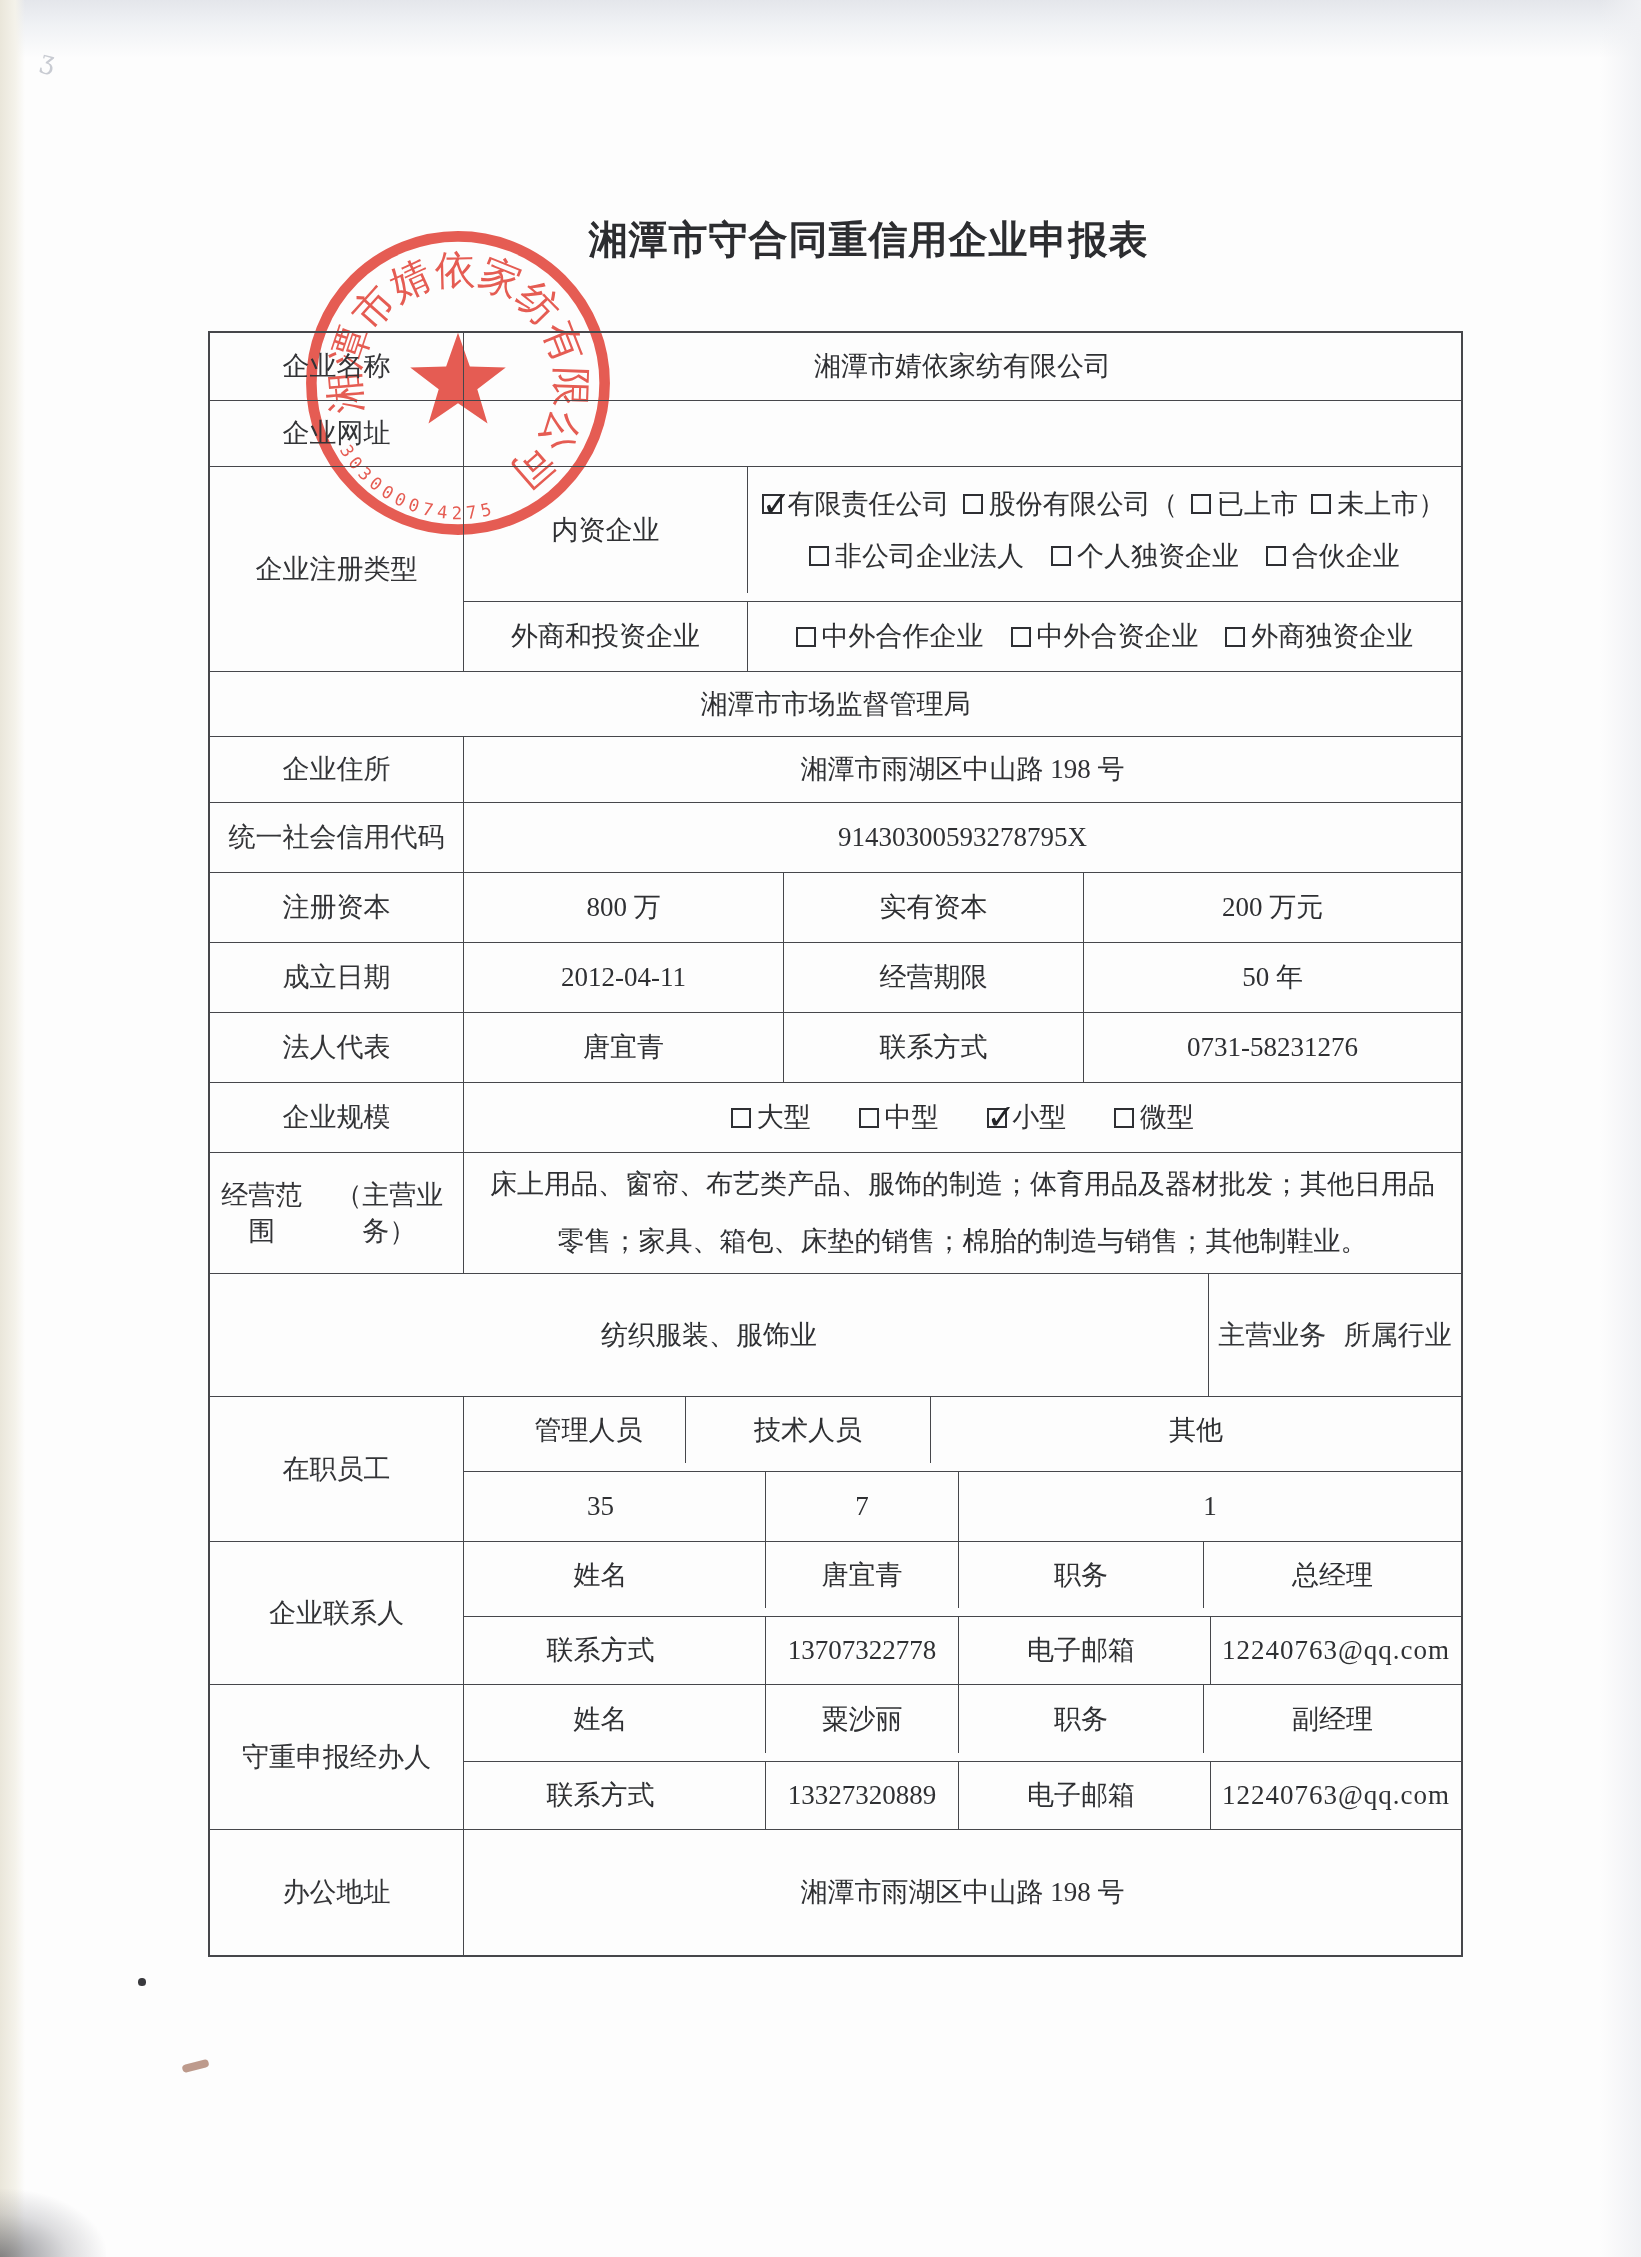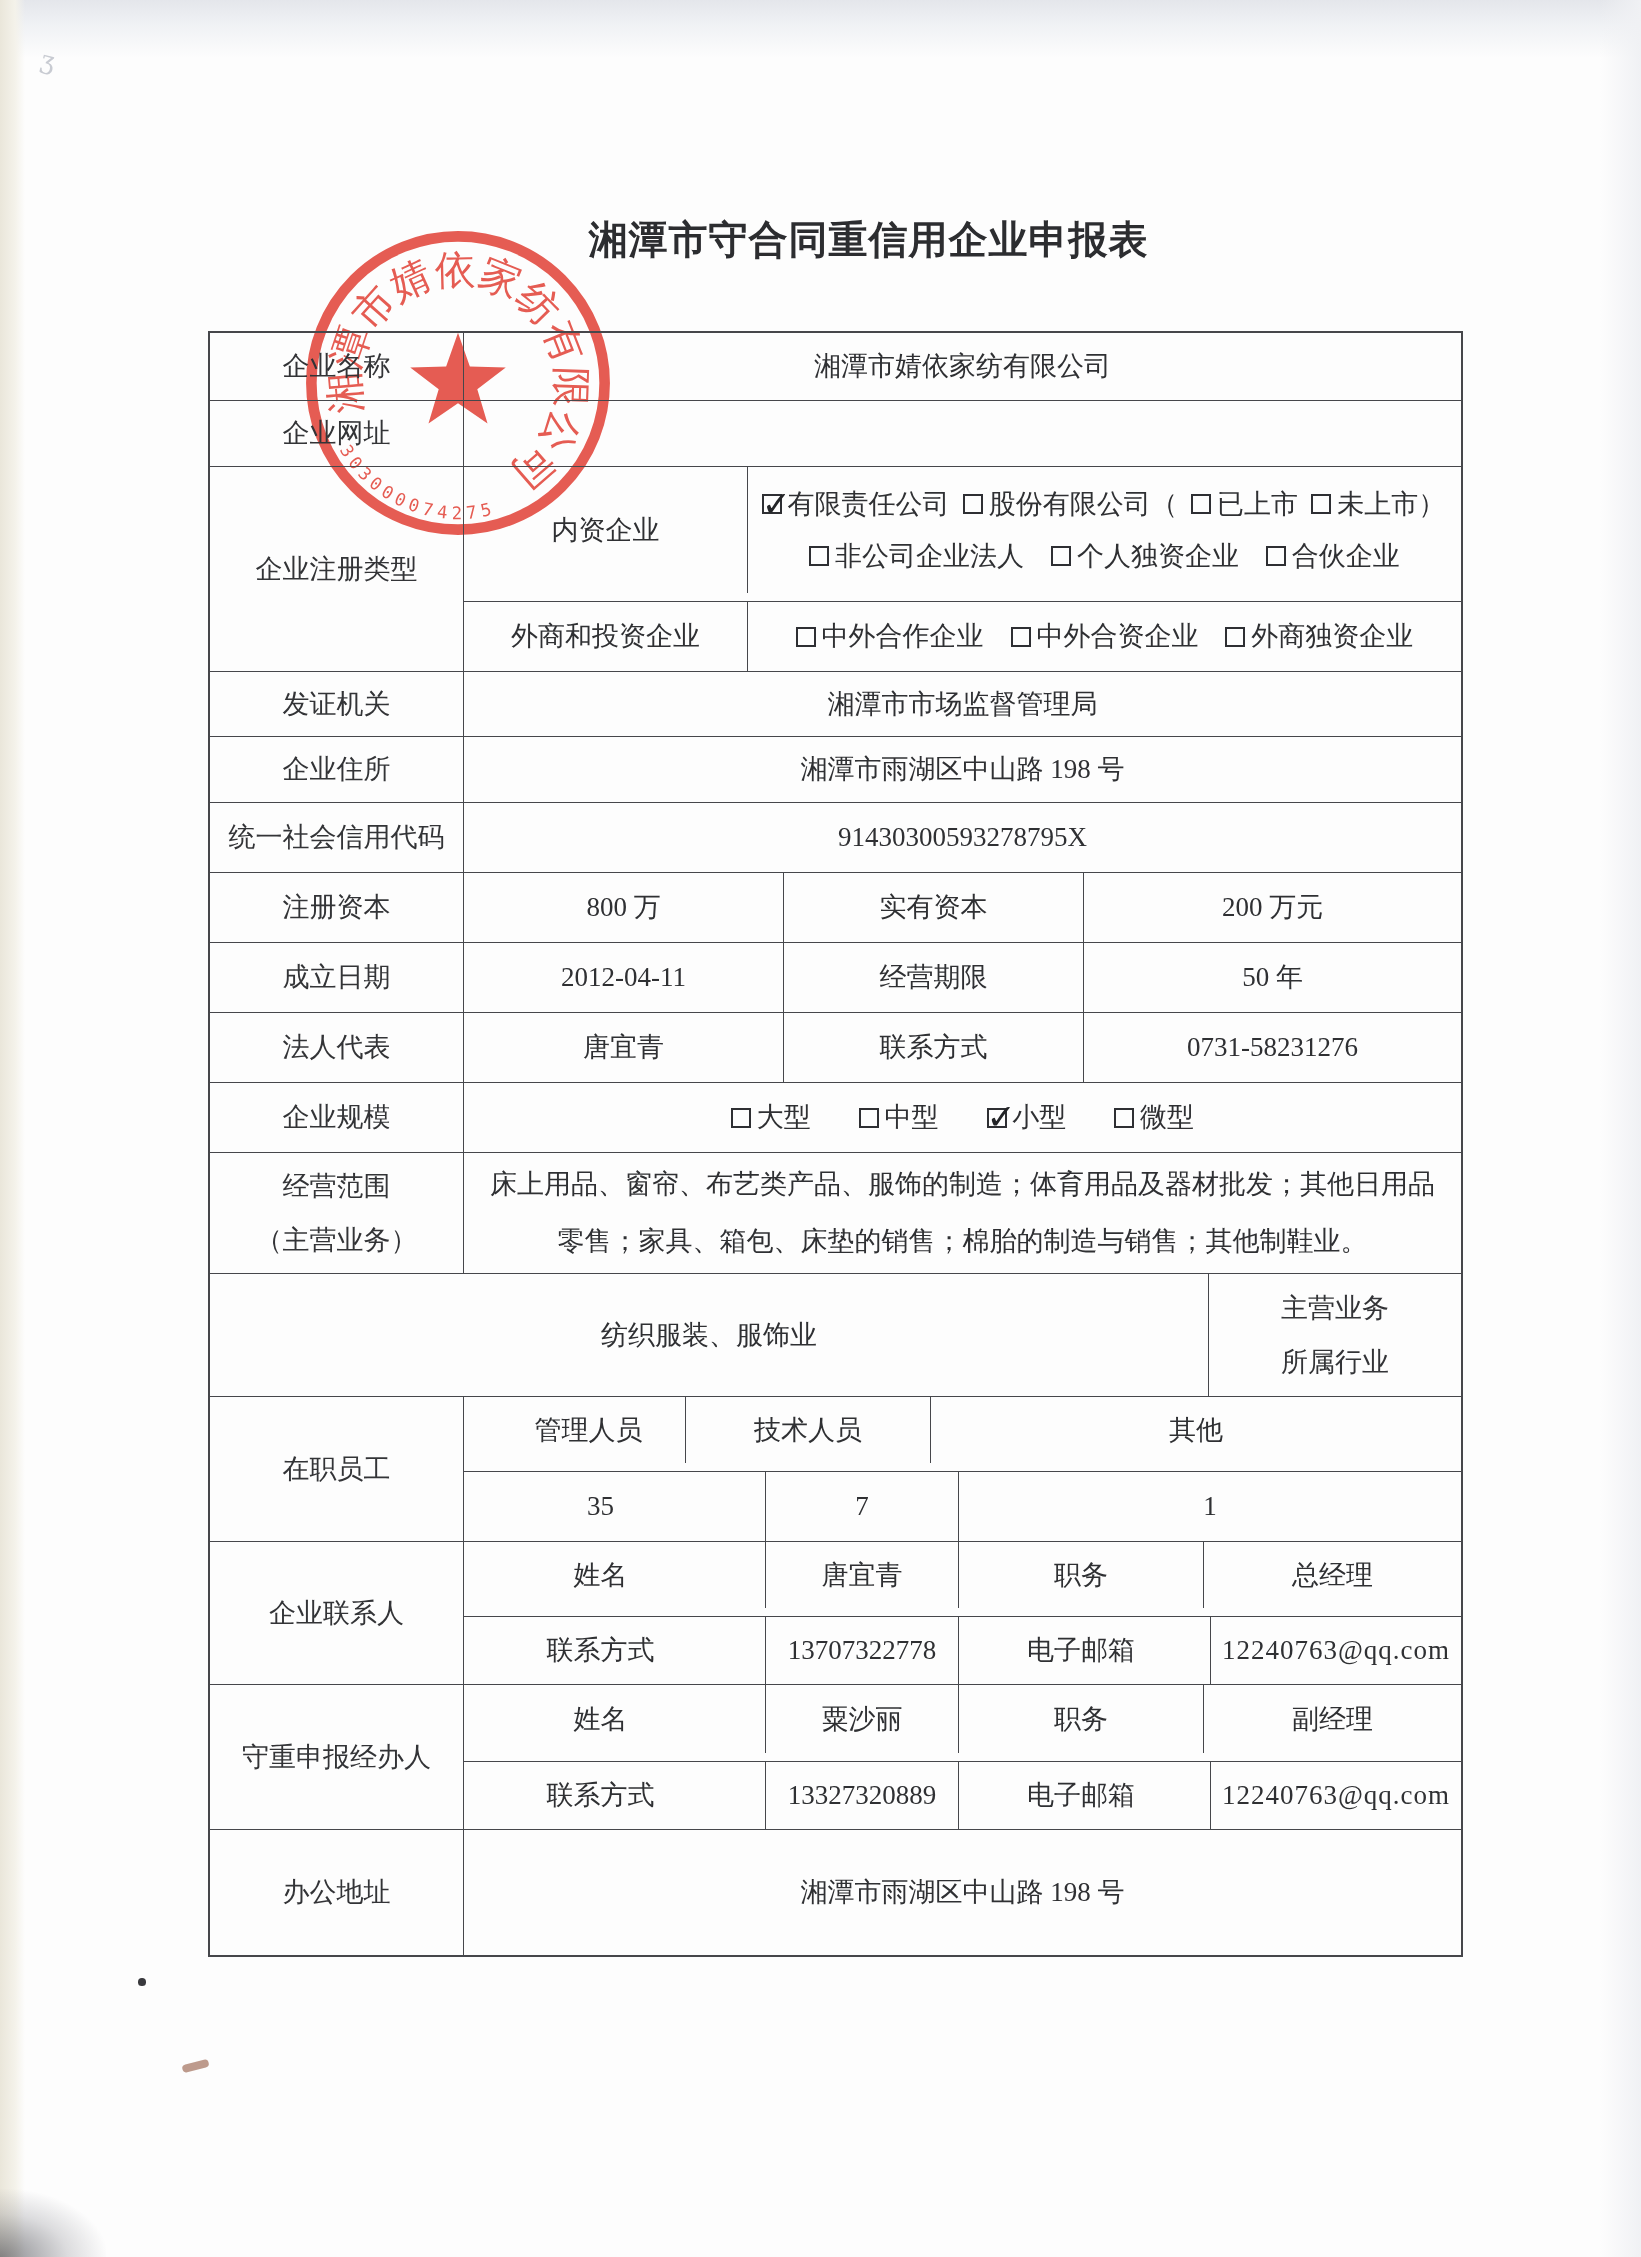--- a/index.html
+++ b/index.html
@@ -37,21 +37,21 @@
   .w293{width:283px;flex:none;}
   .w331{width:320px;flex:none;}
   .w311{width:300px;flex:none;}
   .w283{width:273px;flex:none;}
   .w200{width:193px;flex:none;margin-left:28px;}
   .w254{width:245px;flex:none;}
   .sub{flex:1 1 auto;display:flex;flex-direction:column;border-left:1.9px solid #46474b;min-width:0;gap:8px;}
   .srow{display:flex;align-items:stretch;}
   .srow + .srow{border-top:1.9px solid #46474b;}
   .srow .c:first-child{border-left:none;}
-  .two-line{flex-direction:column;justify-content:center;gap:17.4px;font-family:Liberation Serif, serif;}
+  .two-line{justify-content:center;gap:17.4px;font-family:Liberation Serif, serif;}
   
   .cbcol{flex-direction:column;justify-content:center;align-items:stretch;gap:15.4px;padding:5.8px 9.7px;}
   .cbline{display:flex;align-items:center;justify-content:center;gap:27px;white-space:nowrap;}
   .cbline.tight{gap:13.5px;justify-content:flex-start;padding-left:3.9px;}
   .cbline.wide{gap:48px;}
   .cbi{display:inline-flex;align-items:center;}
   .cb{display:inline-block;position:relative;width:20px;height:20px;flex:none;
         border:2.9px solid #2e2f33;margin-right:5.8px;background:transparent;}
   .cb.checked::after{content:"\2713";position:absolute;left:-1.9px;top:-15.4px;
         font-family:"DejaVu Sans",sans-serif;font-weight:bold;font-size:35px;color:#232427;}
@@ -161,21 +161,20 @@
                 <span class="cb"></span>
                 <span>外商独资企业</span>
               </span>
             </div>
           </div>
         </div>
       </div>
     </div>
 
     <div class="trow" style="height:65px">
-      <div class="c lab">发证机关</div>
       <div class="c grow">湘潭市市场监督管理局</div>
     </div>
 
     <div class="trow" style="height:66px">
       <div class="c lab">企业住所</div>
       <div class="c grow">湘潭市雨湖区中山路 198 号</div>
     </div>
 
     <div class="trow" style="height:70px">
       <div class="c lab">统一社会信用代码</div>

